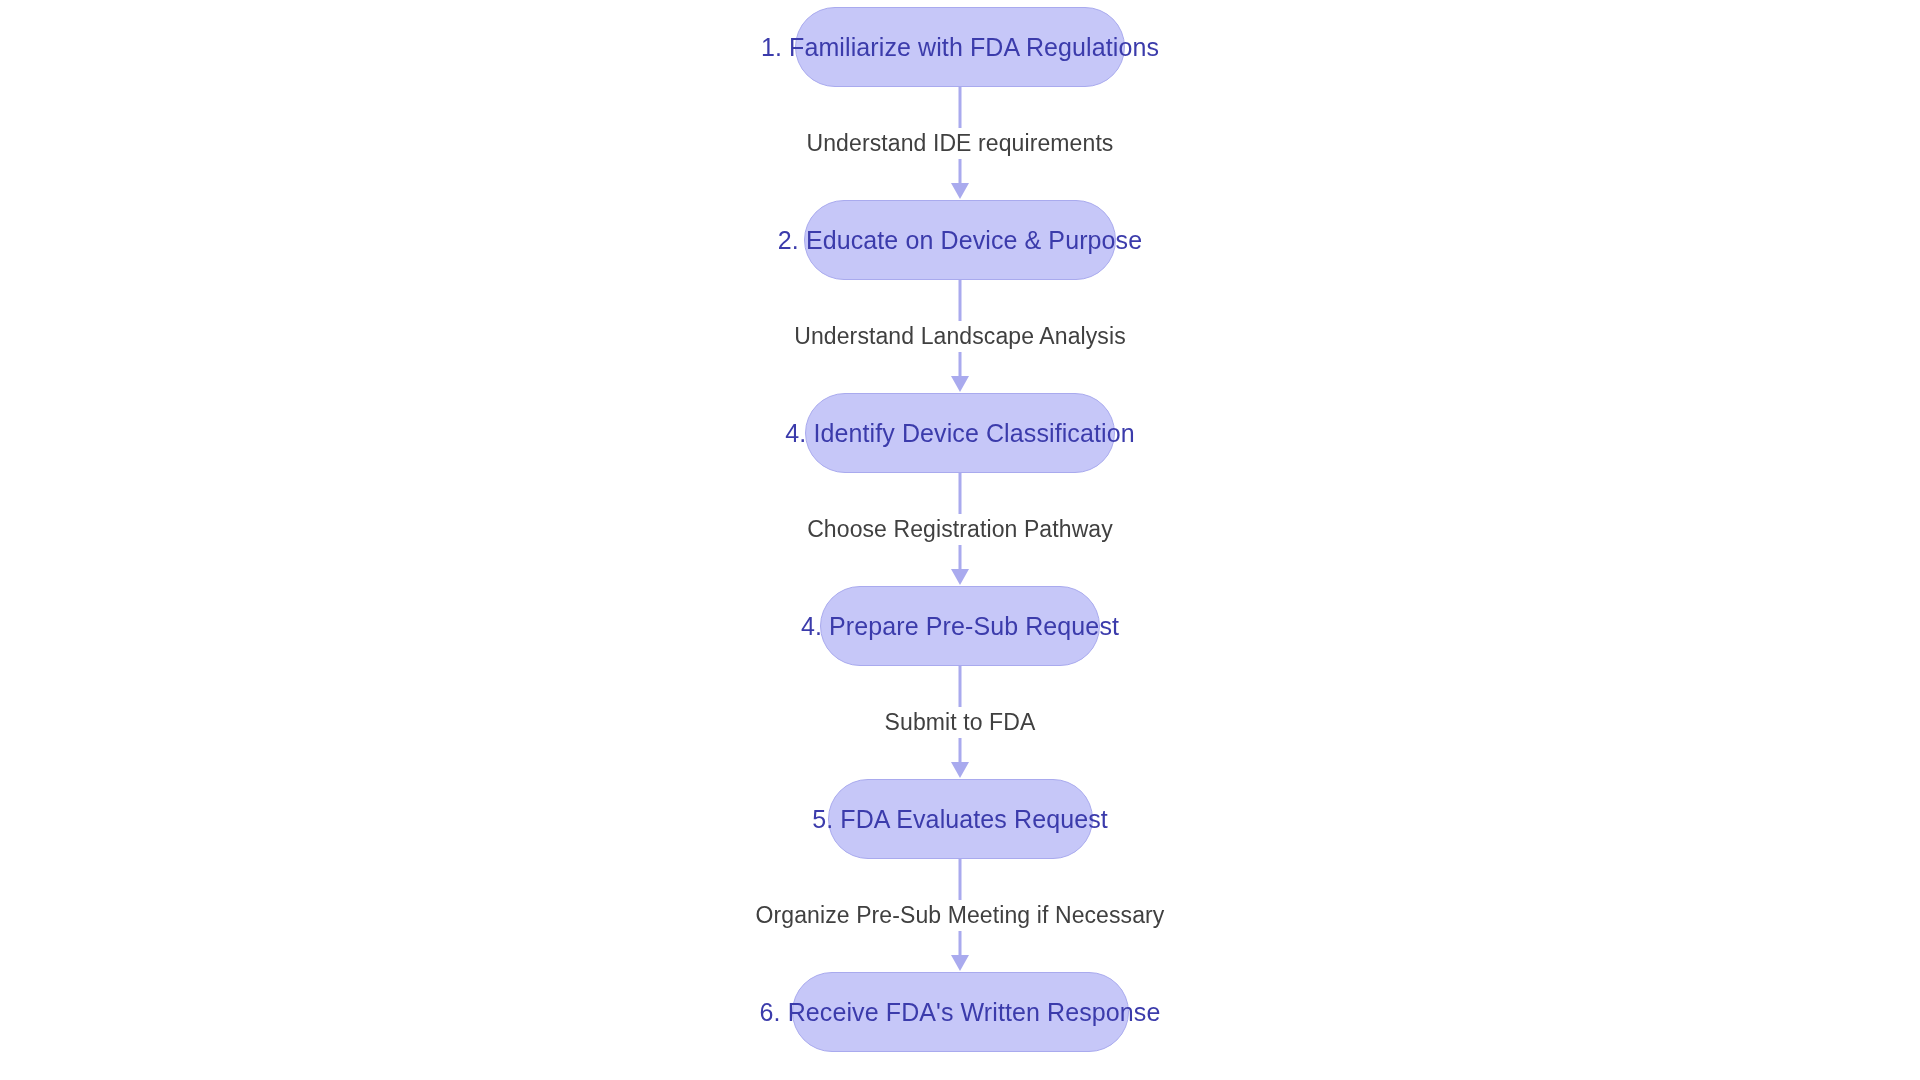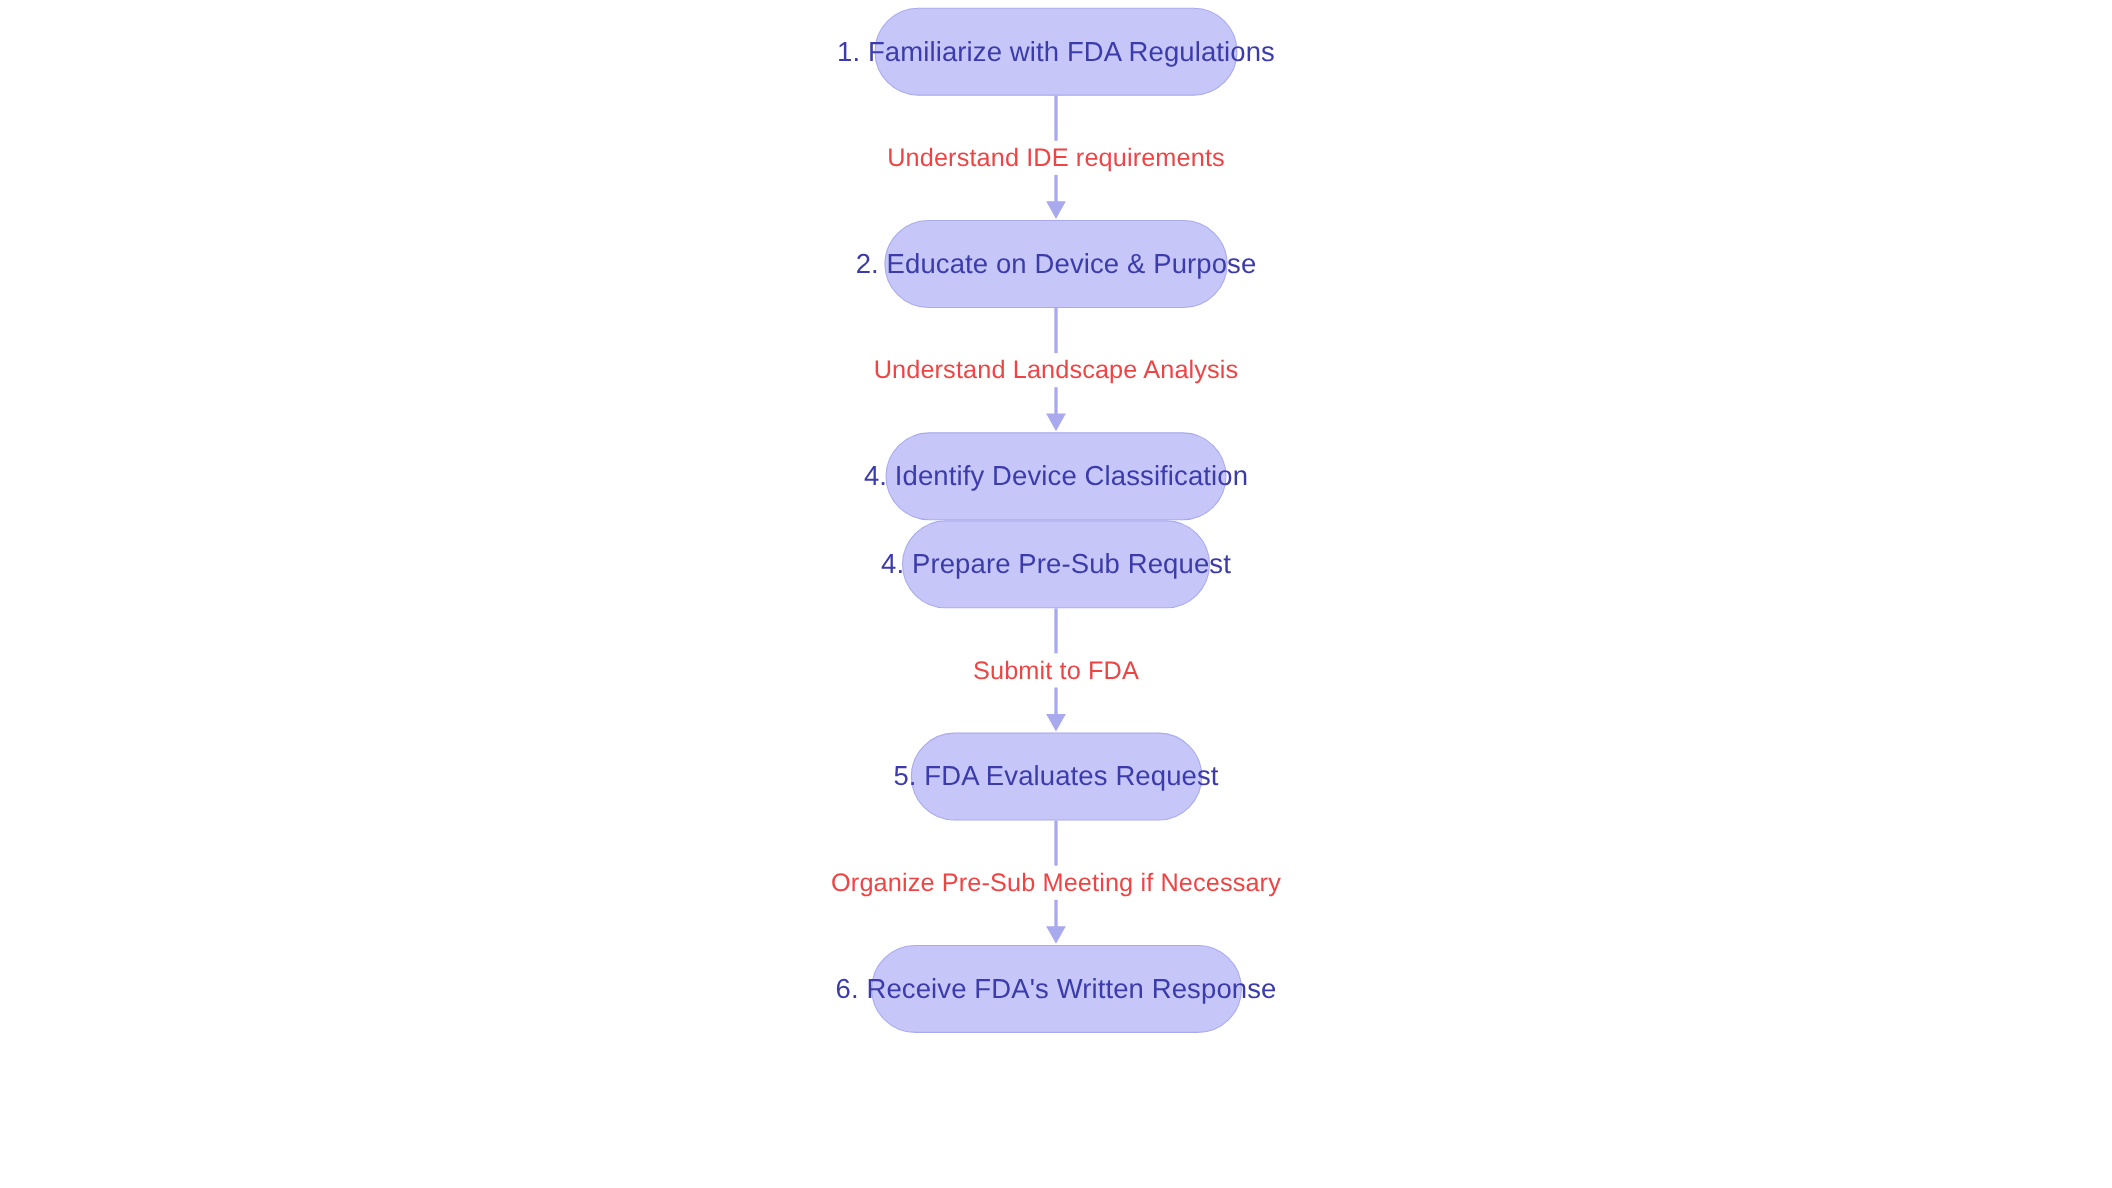--- a/index.html
+++ b/index.html
@@ -79,21 +79,21 @@
     height: 0;
     border-left: 9px solid transparent;
     border-right: 9px solid transparent;
     border-top: 16px solid #a9aaee;
   }
   .edge-label {
     position: relative;
     z-index: 2;
     background: #ffffff;
     padding: 2px 9px;
-    color: #ef4444;
+    color: #404040;
     font-size: 23px;
     font-weight: 400;
     white-space: nowrap;
     letter-spacing: 0.1px;
     user-select: none;
   }
 </style>
 </head>
 <body>
 
@@ -117,20 +117,25 @@
     <div class="edge">
       <div class="edge-line"></div>
       <div class="edge-arrow"></div>
       <span class="edge-label">Understand Landscape Analysis</span>
     </div>
 
     <div class="node" style="width: 310px;">
       <span>4. Identify Device Classification</span>
     </div>
 
+    <div class="edge">
+      <div class="edge-line"></div>
+      <div class="edge-arrow"></div>
+      <span class="edge-label">Choose Registration Pathway</span>
+    </div>
 
     <div class="node" style="width: 280px;">
       <span>4. Prepare Pre-Sub Request</span>
     </div>
 
     <div class="edge">
       <div class="edge-line"></div>
       <div class="edge-arrow"></div>
       <span class="edge-label">Submit to FDA</span>
     </div>

